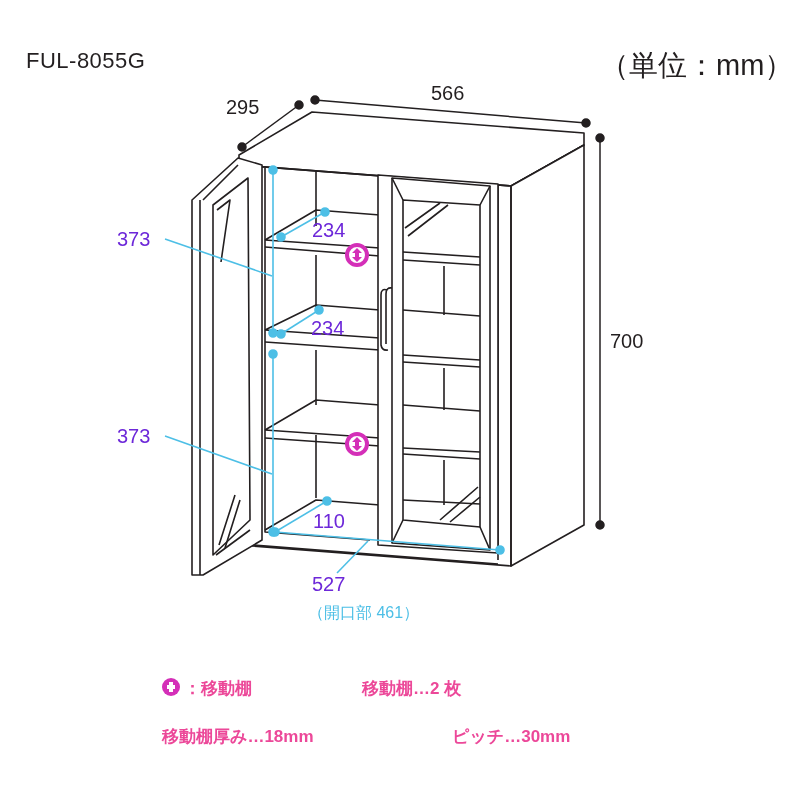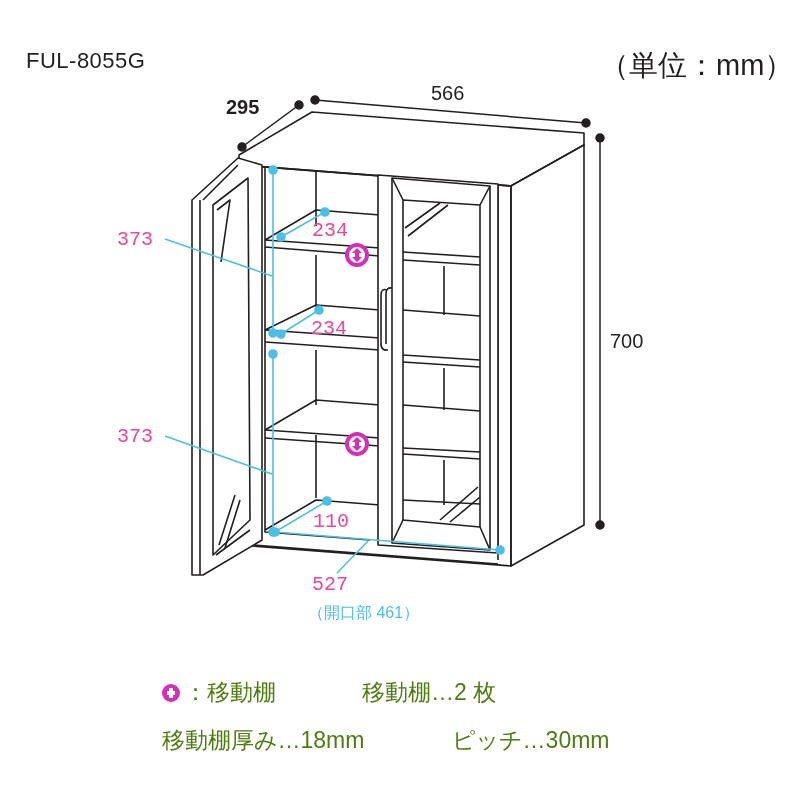--- a/index.html
+++ b/index.html
@@ -2,24 +2,24 @@
 <html><head>
 <meta charset="utf-8">
 <style>
   html, body { margin: 0; padding: 0; background: #ffffff; }
   body { width: 790px; height: 790px; position: relative; overflow: hidden;
          font-family: "Liberation Sans", "DejaVu Sans", sans-serif; color: #231f20; }
   .abs { position: absolute; white-space: nowrap; }
   .model { left: 26px; top: 32px; font-size: 22px; letter-spacing: 0.5px; margin-top: 16px; }
   .unit { left: 600px; top: 46px; font-size: 29px; }
   .dim-black { font-size: 20px; color: #231f20; }
-  .dim-cyan { font-size: 20px; color: #ec4899; font-family: Liberation Mono, monospace; }
+  .dim-cyan { font-size: 20px; color: #6d28d9; }
   .dim-cyan-small { font-size: 16px; color: #4dbfe6; }
   svg.drawing { position: absolute; left: 0; top: 0; }
-  .legend-line { font-size: 23px; color: #4d7c0f; }
+  .legend-line { font-size: 17px; color: #ec4899; font-weight: bold; }
   .legend-icon { display: inline-block; width: 18px; height: 18px; border-radius: 50%;
                  background: #d42fb8; position: relative; vertical-align: -2px; margin-right: 4px; }
   .legend-icon::before { content: ""; position: absolute; left: 7px; top: 4px; width: 4px; height: 10px; background: #fff; }
   .legend-icon::after { content: ""; position: absolute; left: 5px; top: 7px; width: 8px; height: 4px; background: #fff; }
 </style>
 </head>
 <body>
 
 <div class="abs model">FUL-8055G</div>
 <div class="abs unit">（単位：mm）</div>
@@ -111,21 +111,21 @@
   <g>
     <circle cx="357" cy="255" r="10" fill="#ffffff" stroke="#d42fb8" stroke-width="4"></circle>
     <path d="M357 248 L352 253 L355 253 L355 257 L352 257 L357 262 L362 257 L359 257 L359 253 L362 253 Z" fill="#d42fb8"></path>
   </g>
   <g>
     <circle cx="357" cy="444" r="10" fill="#ffffff" stroke="#d42fb8" stroke-width="4"></circle>
     <path d="M357 437 L352 442 L355 442 L355 446 L352 446 L357 451 L362 446 L359 446 L359 442 L362 442 Z" fill="#d42fb8"></path>
   </g>
 </svg>
 
-<div class="abs dim-black" style="left:226px; top:96px;font-weight:bold;">295</div>
+<div class="abs dim-black" style="left:226px; top:96px;">295</div>
 <div class="abs dim-black" style="left:431px; top:82px;text-align:center;">566</div>
 <div class="abs dim-black" style="left:610px; top:330px;">700</div>
 
 <div class="abs dim-cyan" style="left:117px; top:228px;">373</div>
 <div class="abs dim-cyan" style="left:117px; top:425px;">373</div>
 <div class="abs dim-cyan" style="left:312px; top:219px;">234</div>
 <div class="abs dim-cyan" style="left:311px; top:317px;">234</div>
 <div class="abs dim-cyan" style="left:313px; top:510px;">110</div>
 <div class="abs dim-cyan" style="left:312px; top:573px;">527</div>
 <div class="abs dim-cyan-small" style="left:308px; top:603px;">（開口部 461）</div>

